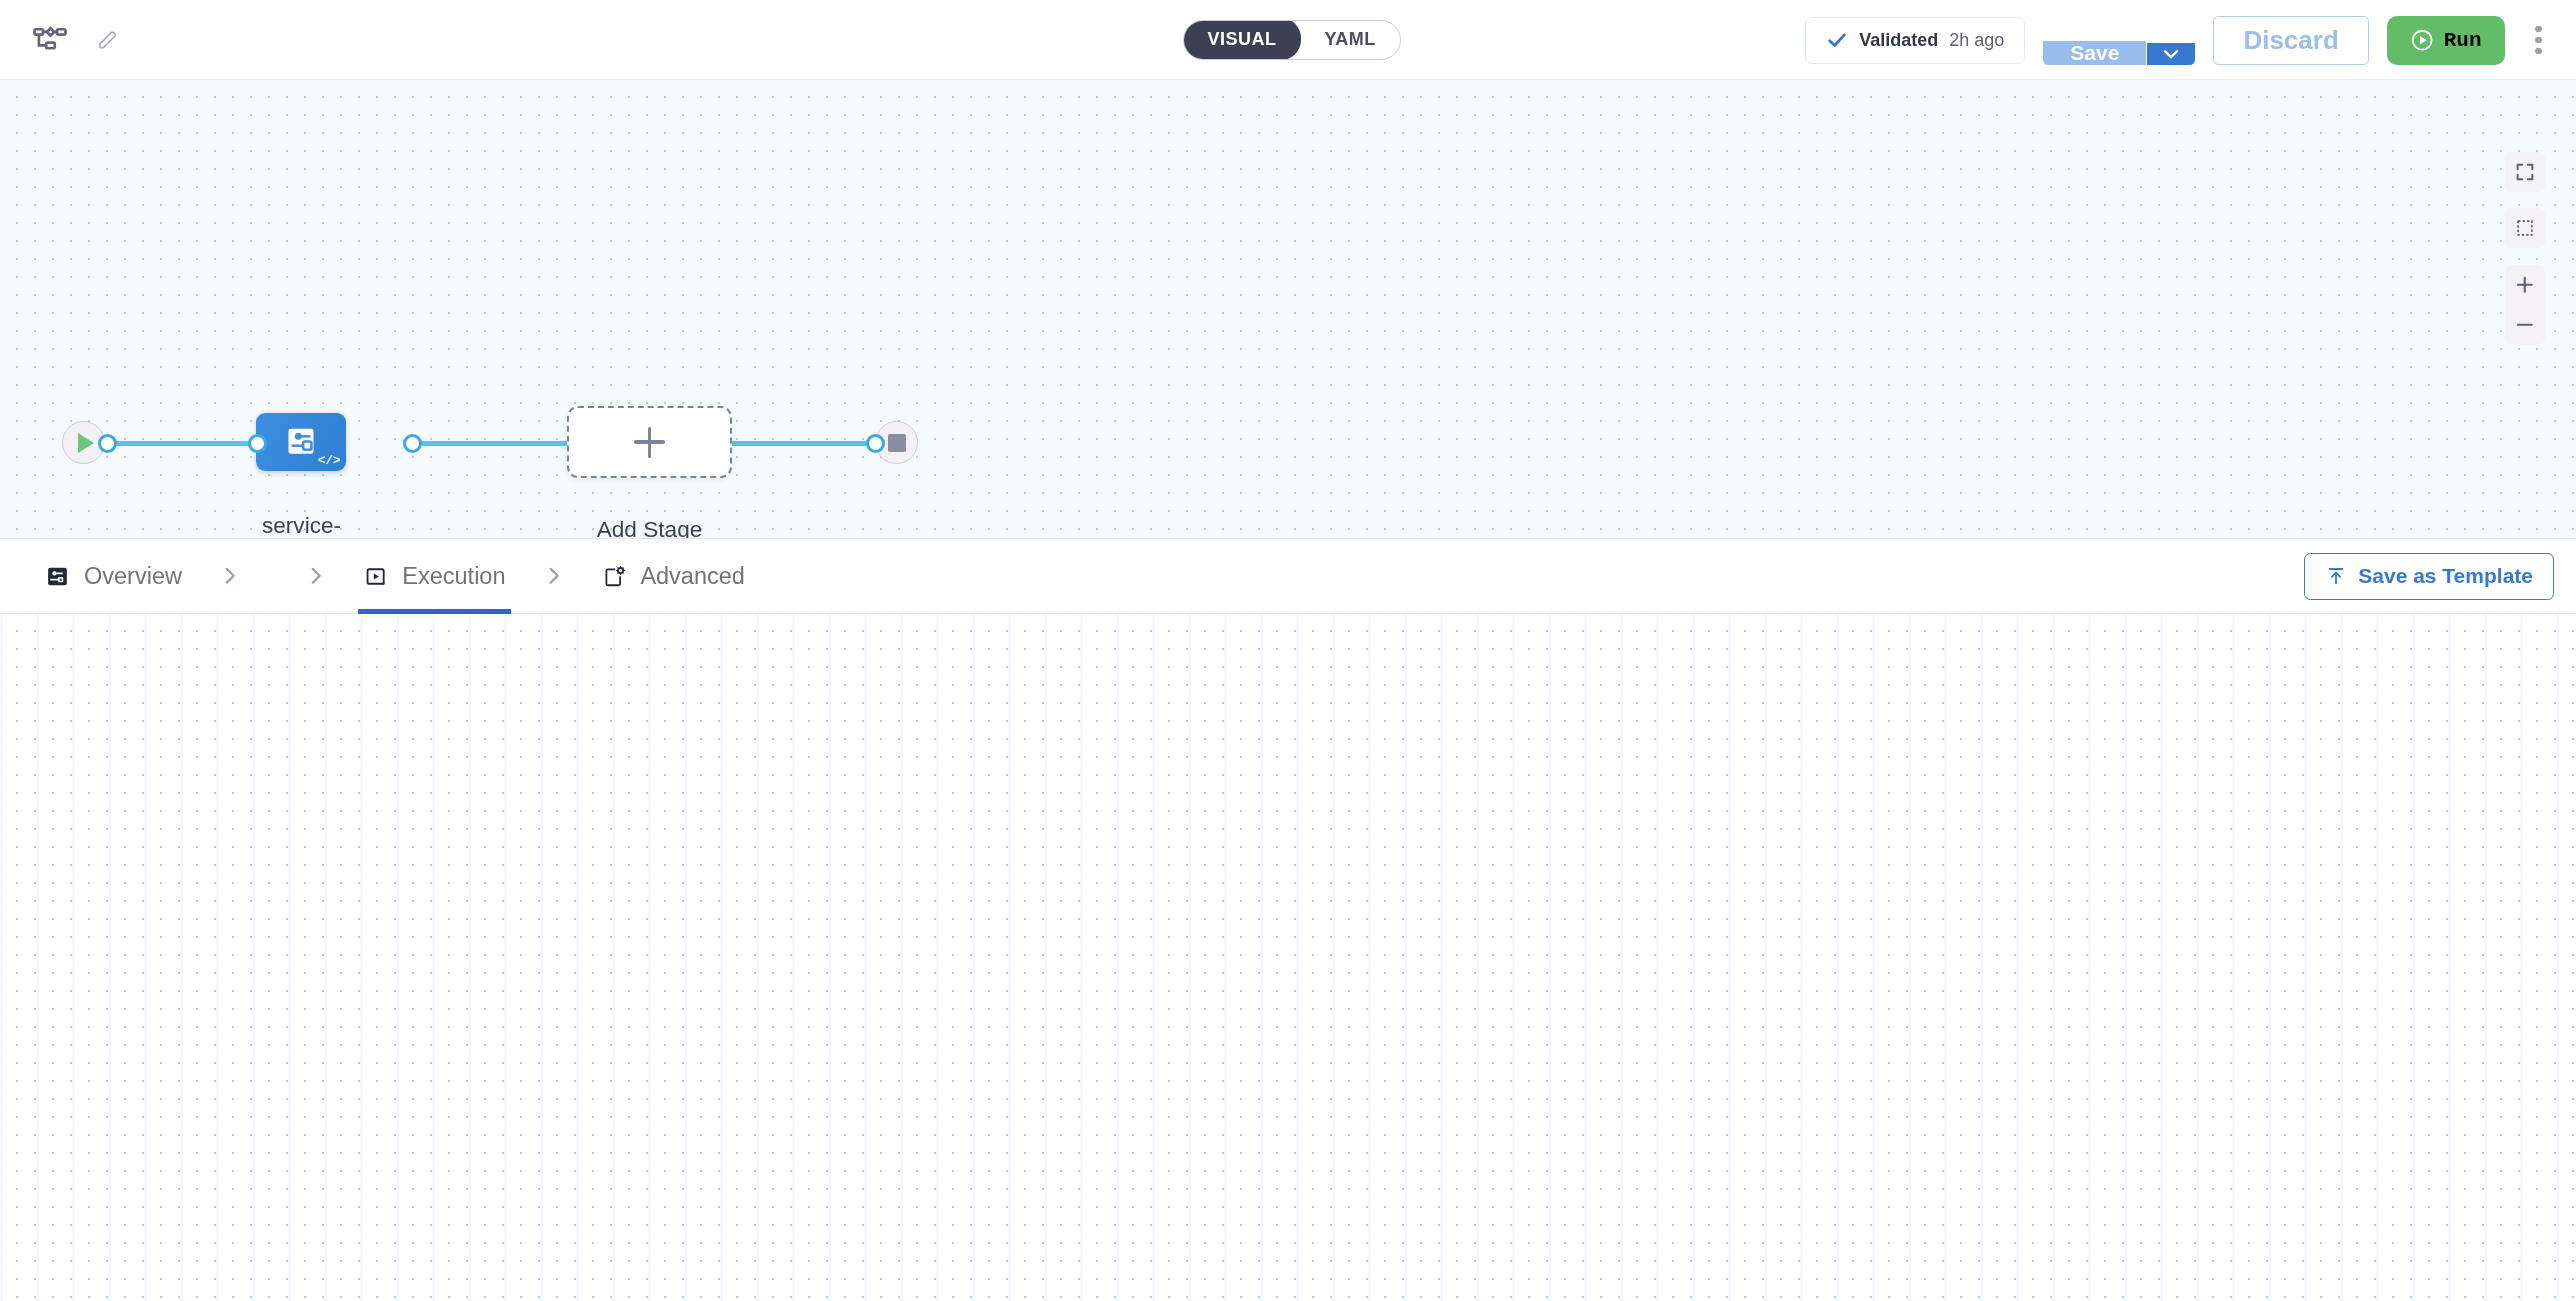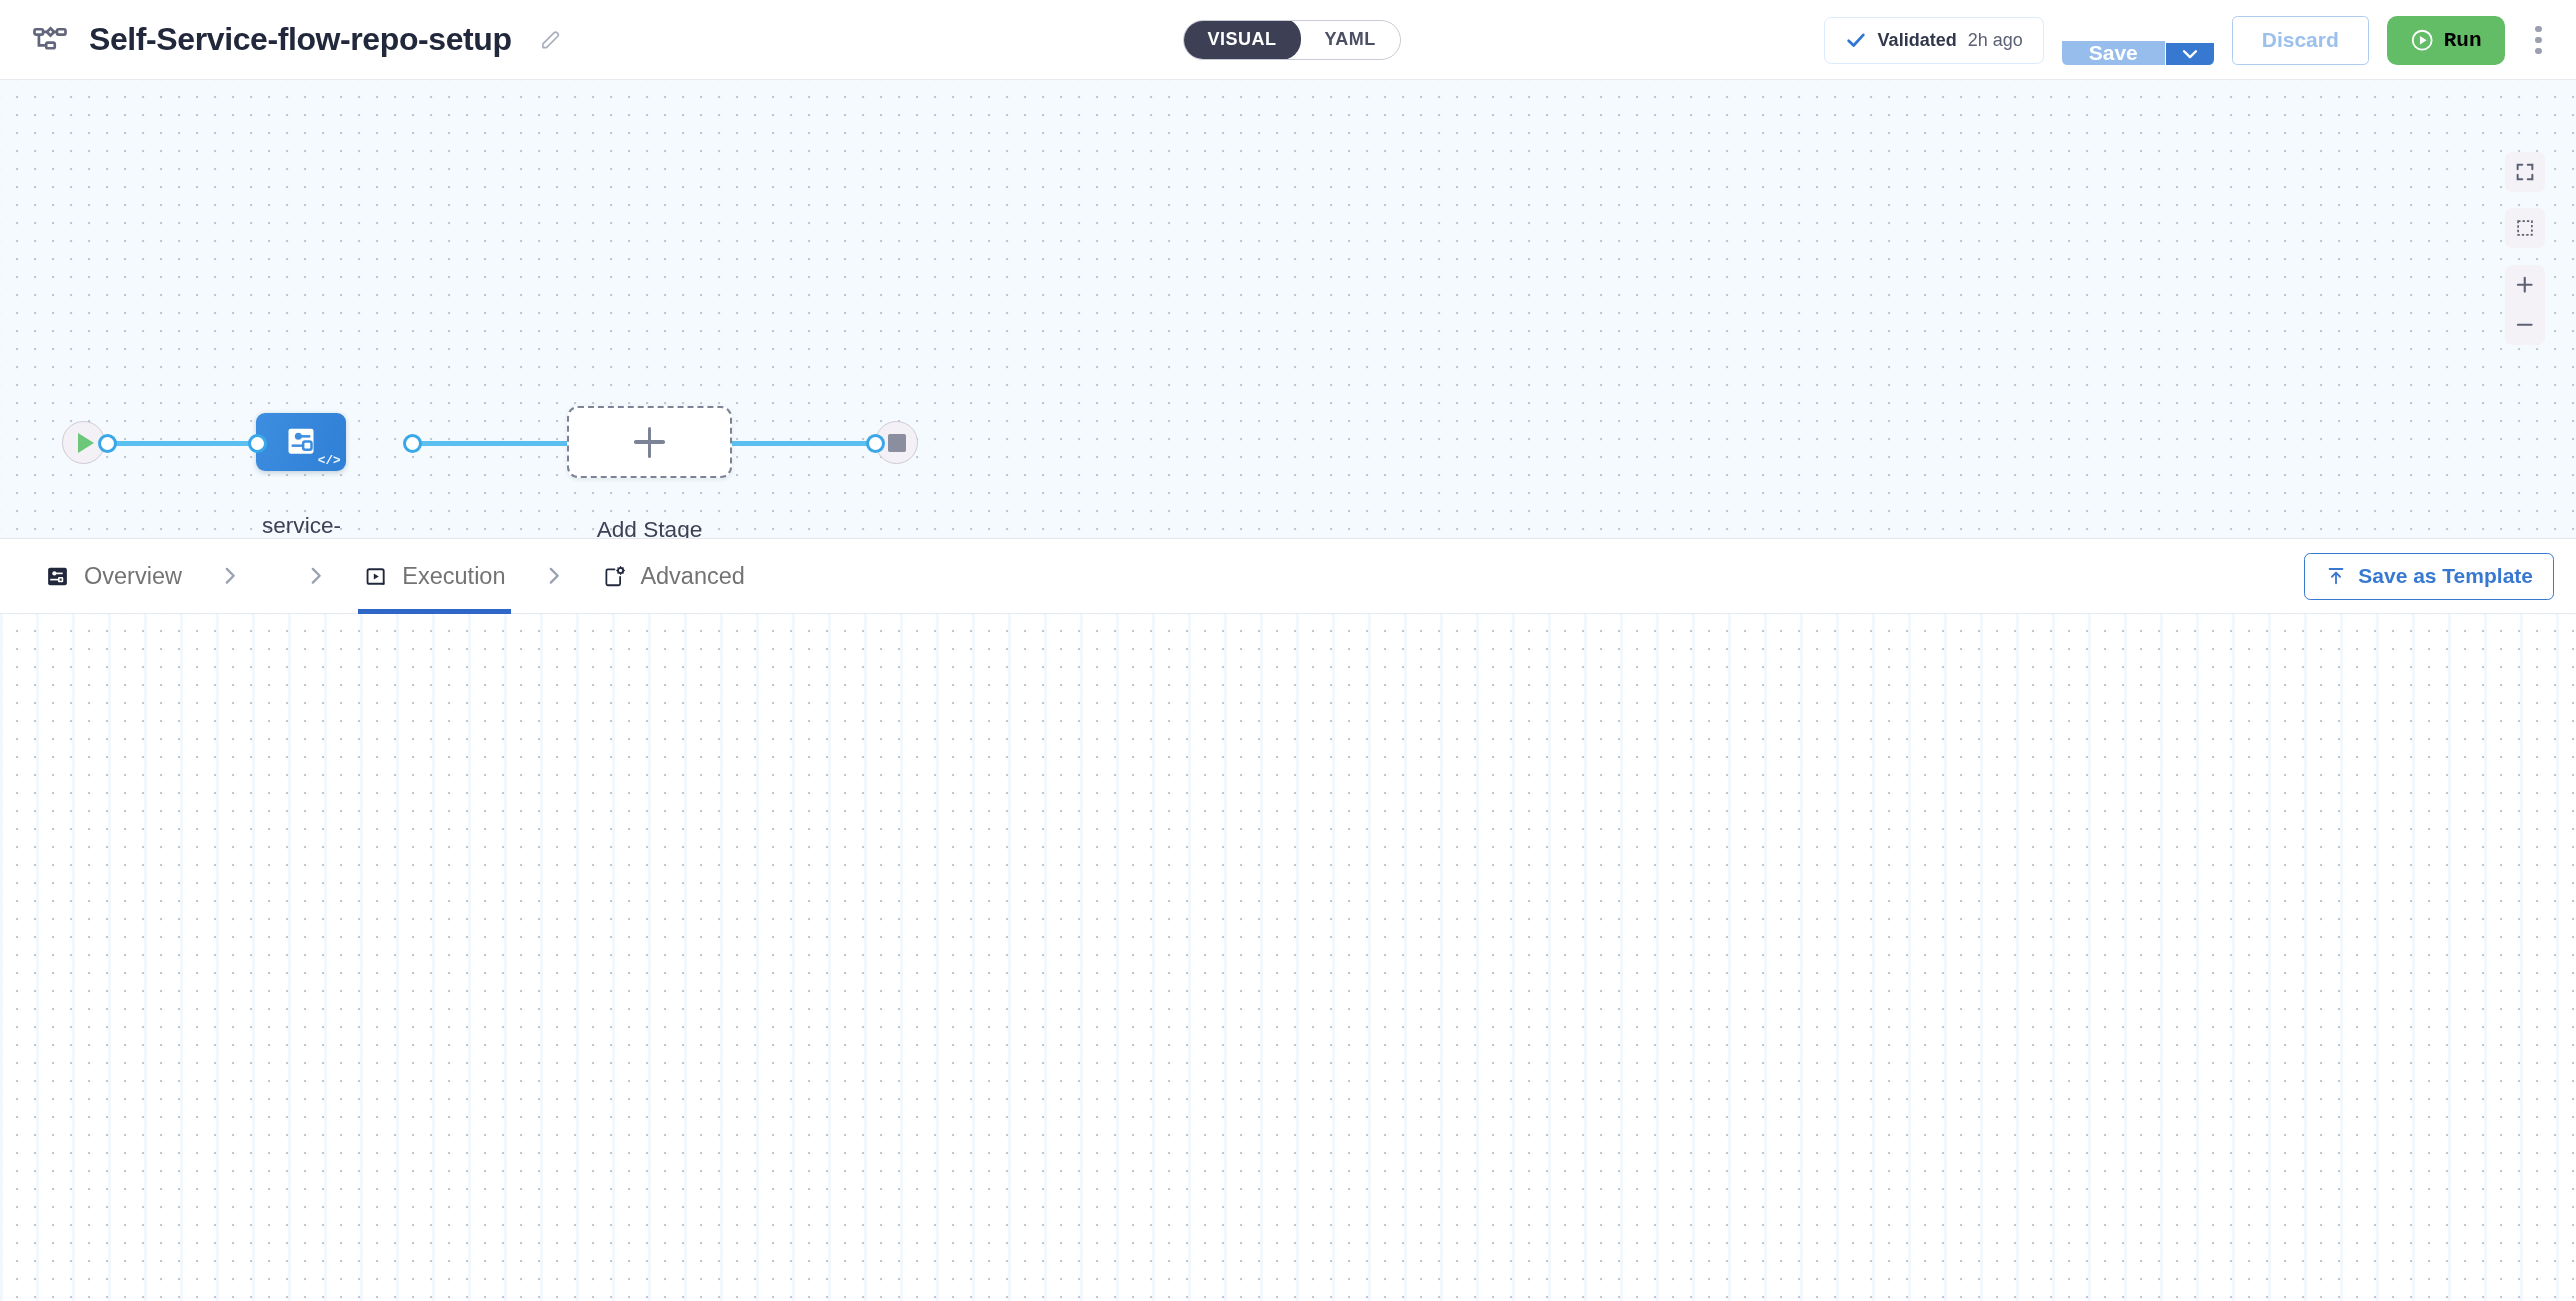--- a/index.html
+++ b/index.html
@@ -101,21 +101,21 @@
     cursor: pointer;
     border-left: 1.8px solid #ffffff;
   }
   .discard-btn {
     height: 49px;
     padding: 0 29px;
     border: 0.9px solid #aecbf0;
     border-radius: 5.4px;
     background: #ffffff;
     color: #9cc0ec;
-    font-size: 21px;
+    font-size: 26px;
     font-weight: bold;
     cursor: pointer;
   }
   .run-btn {
     height: 49px;
     padding: 0 23.5px;
     border: none;
     border-radius: 10px;
     background: #62bd66;
     color: #000000;
@@ -300,21 +300,20 @@
   <div class="hdr-left">
     <span>
       <svg class="flow-glyph" viewBox="0 0 24 24" fill="none" stroke="#62667c" stroke-width="1.7">
         <rect x="2.2" y="5.2" width="5.4" height="3.4" rx="1"></rect>
         <rect x="16.4" y="5.2" width="5.4" height="3.4" rx="1"></rect>
         <rect x="9.6" y="13.6" width="5.4" height="3.6" rx="1"></rect>
         <path d="M12.3 4.6 L14.6 6.9 L12.3 9.2 L10 6.9 Z"></path>
         <path d="M10 6.9 H7.6 M14.6 6.9 H16.4 M5 8.6 V15.4 H9.6"></path>
       </svg>
     </span>
-    <div class="pipeline-title">Self-Service-flow-repo-setup</div>
     <span>
       <svg class="pencil-icon" viewBox="0 0 24 24" fill="none" stroke="#a9aebd" stroke-width="1.7" stroke-linecap="round" stroke-linejoin="round">
         <path d="M4 20h3.6L19.2 8.4a1.9 1.9 0 0 0 0-2.7l-1-1a1.9 1.9 0 0 0-2.7 0L4 16.3z"></path>
       </svg>
     </span>
   </div>
 
   <div class="view-toggle">
     <div class="vt-seg active">VISUAL</div>
     <div class="vt-seg">YAML</div>

